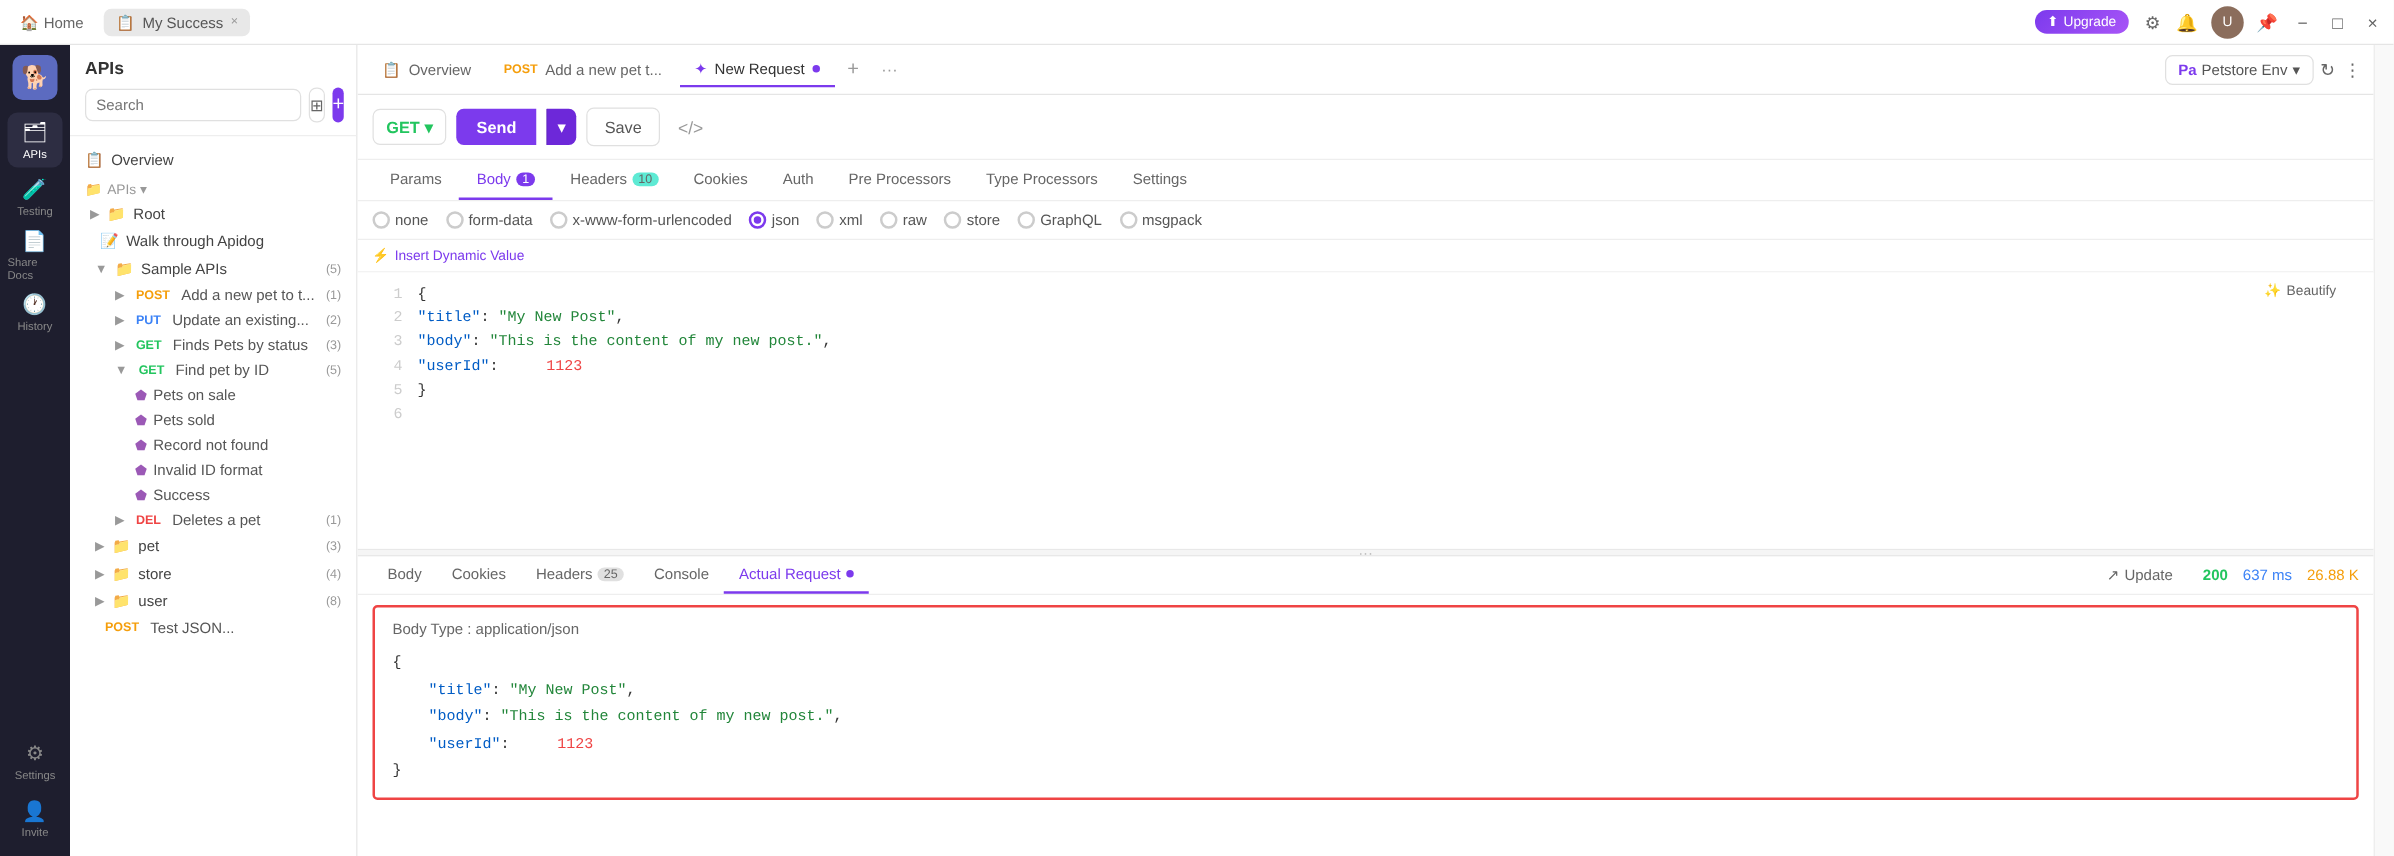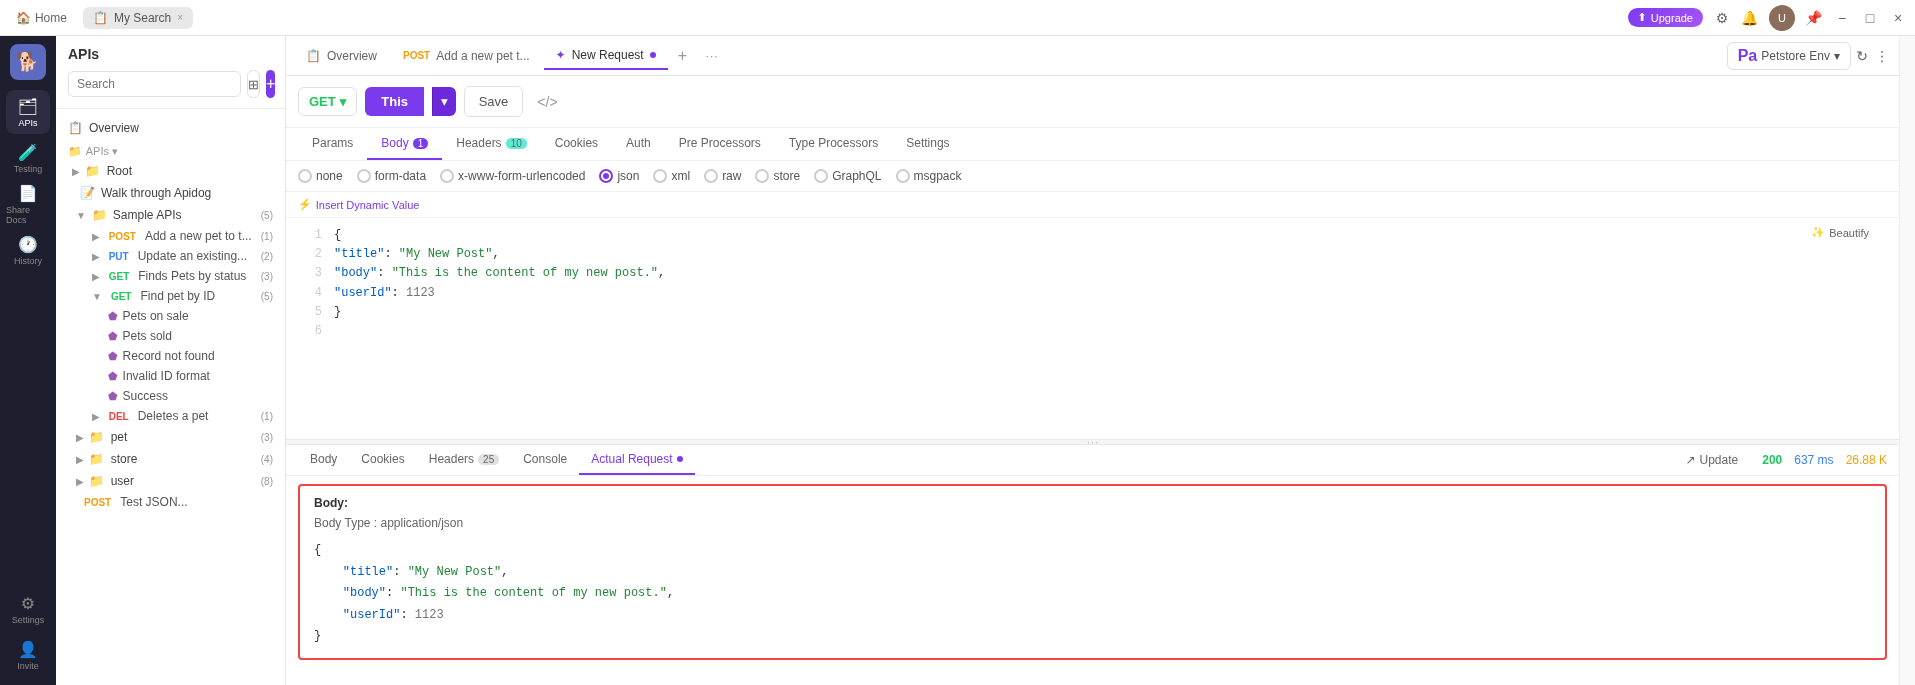--- a/index.html
+++ b/index.html
@@ -85,21 +85,21 @@
     .radio-circle.checked::after { content: ''; width: 6px; height: 6px; border-radius: 50%; background: #7c3aed; }
 
     
     .editor-area { flex: 1; display: flex; flex-direction: column; overflow: hidden; min-height: 0; }
     .insert-dynamic { padding: 6px 12px; border-bottom: 1px solid #f0f0f0; }
     .insert-dynamic-btn { display: flex; align-items: center; gap: 4px; font-size: 11px; color: #7c3aed; cursor: pointer; background: none; border: none; }
     .code-editor { flex: 1; padding: 8px 12px; font-family: 'Courier New', monospace; font-size: 12px; line-height: 1.6; background: #fff; overflow: auto; position: relative; }
     .line-num { color: #ccc; display: inline-block; width: 24px; text-align: right; margin-right: 12px; user-select: none; }
     .str { color: #22863a; }
     .key { color: #005cc5; }
-    .num { color: #737373; }
+    .num { color: #ef4444; margin-left: 31px; }
     .punc { color: #333; }
     .beautify-btn { position: absolute; top: 8px; right: 30px; font-size: 11px; color: #666; cursor: pointer; background: none; border: none; display: flex; align-items: center; gap: 4px; }
 
     
     .divider { height: 6px; background: #f5f5f5; display: flex; align-items: center; justify-content: center; color: #bbb; font-size: 12px; flex-shrink: 0; cursor: row-resize; border-top: 1px solid #e8e8e8; border-bottom: 1px solid #e8e8e8; }
 
     
     .response-area { display: flex; flex-direction: column; flex-shrink: 0; height: 240px; overflow: hidden; }
     .resp-tabs-bar { display: flex; align-items: center; padding: 0 12px; border-bottom: 1px solid #eee; flex-shrink: 0; }
     .resp-tab { padding: 7px 12px; font-size: 12px; color: #666; cursor: pointer; border-bottom: 2px solid transparent; display: flex; align-items: center; gap: 4px; }
@@ -133,21 +133,21 @@
 </head>
 <body>
 
 <div class="titlebar">
   <div class="titlebar-home">
     <span>🏠</span>
     <span>Home</span>
   </div>
   <div class="titlebar-tab active">
     <span>📋</span>
-    <span>My Search</span>
+    <span>My Success</span>
     <span class="titlebar-tab-close">×</span>
   </div>
   <div class="titlebar-right">
     <button class="upgrade-btn">
       <span>⬆</span>
       <span>Upgrade</span>
     </button>
     <div class="titlebar-icon">⚙</div>
     <div class="titlebar-icon">🔔</div>
     <div class="avatar">U</div>
@@ -322,36 +322,36 @@
         <span>Add a new pet t...</span>
       </div>
       <div class="tab active">
         <span style="color:#7c3aed;">✦</span>
         <span>New Request</span>
         <span class="tab-dot"></span>
       </div>
       <div class="tab-add">+</div>
       <div class="tab-more">···</div>
       <div class="env-selector" style="margin-left:auto;">
-        <span style="color:#7c3aed;font-weight:600;font-size:16px;">Pa</span>
+        <span style="color:#7c3aed;font-weight:600;font-size:12px;">Pa</span>
         <span>Petstore Env</span>
         <span>▾</span>
       </div>
       <div class="titlebar-icon">↻</div>
       <div class="titlebar-icon">⋮</div>
     </div>
 
     <div class="main-content">
 
       <div class="request-bar">
         <div class="method-select">
           <span>GET</span>
           <span>▾</span>
         </div>
-        <button class="send-btn">This</button>
+        <button class="send-btn">Send</button>
         <button class="send-arrow">▾</button>
         <button class="save-btn">Save</button>
         <span class="code-icon">&lt;/&gt;</span>
       </div>
 
       <div class="req-tabs">
         <div class="req-tab">
           <span>Params</span>
         </div>
         <div class="req-tab active">
@@ -478,21 +478,20 @@
               <span>Update</span>
             </div>
             <span class="stat-200">200</span>
             <span class="stat-time">637 ms</span>
             <span class="stat-size">26.88 K</span>
           </div>
         </div>
 
         <div class="resp-body">
           <div class="resp-box">
-            <div class="resp-box-label">Body:</div>
             <div class="resp-box-type">Body Type : application/json</div>
             <div class="resp-code">
               <div>{</div>
               <div>&nbsp;&nbsp;&nbsp;&nbsp;<span class="key">"title"</span>: <span class="str">"My New Post"</span>,</div>
               <div>&nbsp;&nbsp;&nbsp;&nbsp;<span class="key">"body"</span>: <span class="str">"This is the content of my new post."</span>,</div>
               <div>&nbsp;&nbsp;&nbsp;&nbsp;<span class="key">"userId"</span>: <span class="num">1123</span></div>
               <div>}</div>
             </div>
           </div>
         </div>

